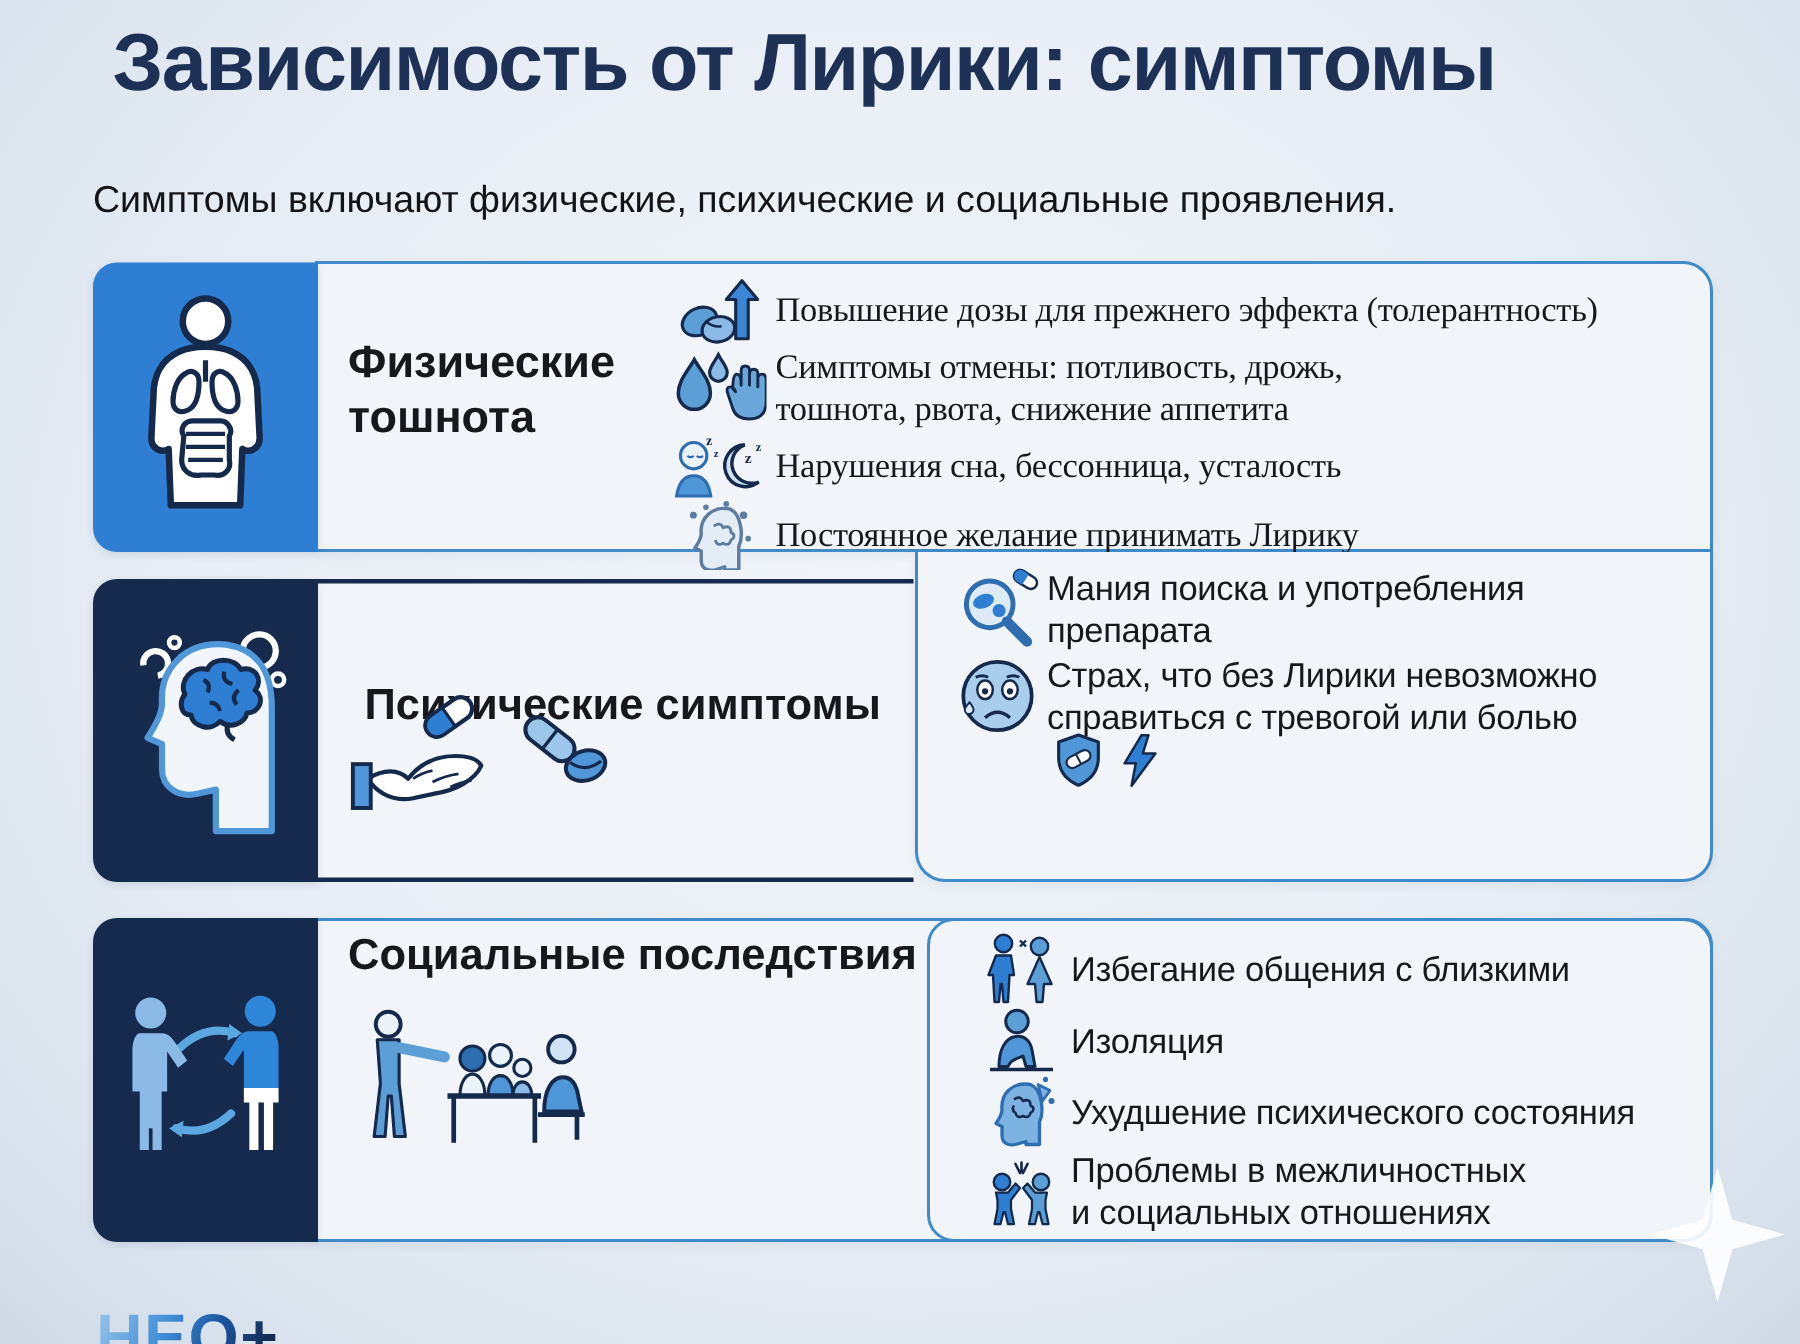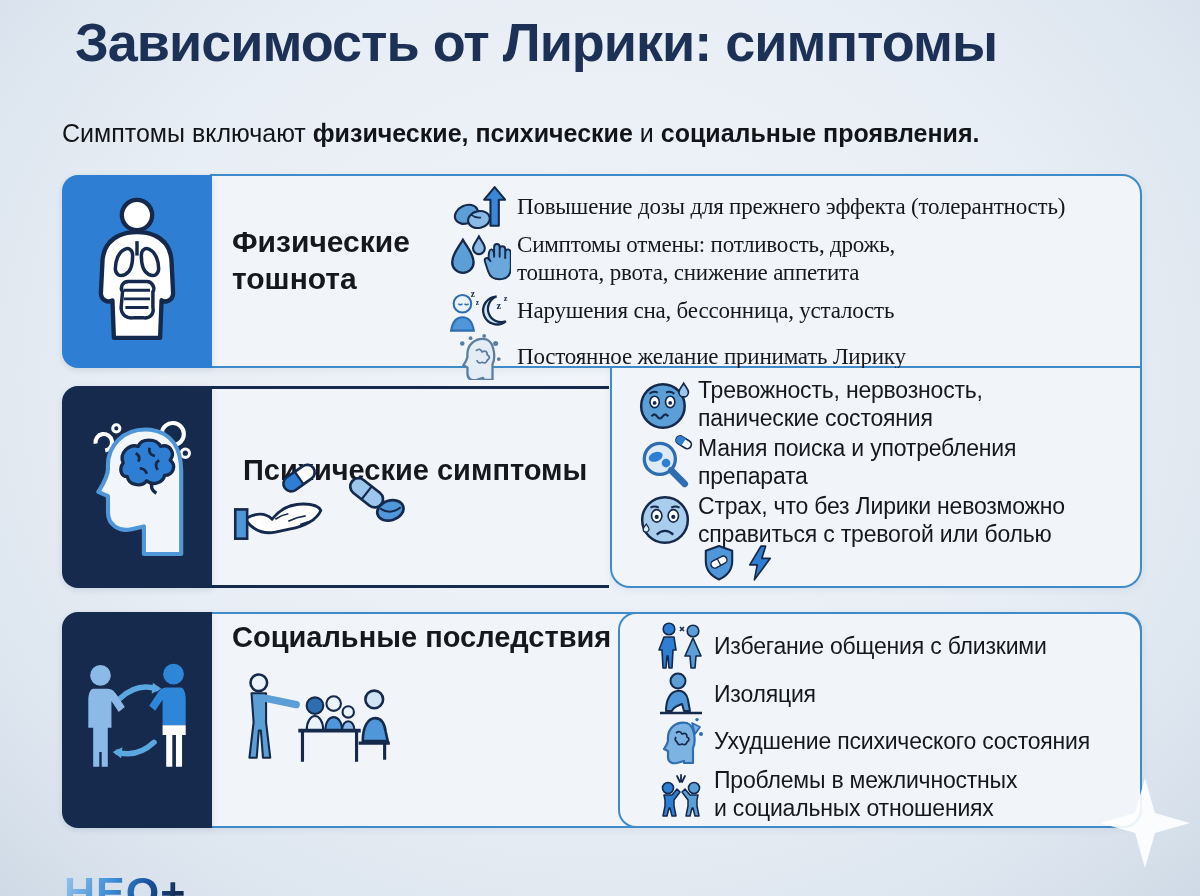--- a/index.html
+++ b/index.html
@@ -11,21 +11,21 @@
   }
   .abs { position:absolute; }
   .title {
     left:75px; top:12px; width:1090px;
     font-size:54px; line-height:60px; font-weight:800; letter-spacing:-1px;
     color:#1d3156;
   }
   .subtitle { left:62px; width:1080px; font-size:25px; line-height:33px; color:#131418; }
   .sub1 { top:84px; }
   .sub2 { top:117px; }
-  .sub2 b { font-weight:700;margin-top:10px; }
+  .sub2 b { font-weight:400;margin-top:10px; }
 
   .icon-card {
     width:150px; border-radius:16px 0 0 16px;
     display:flex; align-items:center; justify-content:center;
     box-shadow:0 2px 6px rgba(25,50,90,.12);
   }
   .icon-card.blue { background:#2e7fd3; }
   .icon-card.navy { background:#152a4c; }
 
   .card { background:#f1f5f9; box-shadow:0 2px 8px rgba(25,50,90,.07); }
@@ -186,36 +186,20 @@
       <g transform="rotate(38 20 22)">
         <rect x="2" y="14" width="36" height="16" rx="8" fill="#9cc6ea" stroke="#14294b" stroke-width="2.6"></rect>
         <path d="M20 14 v16" stroke="#14294b" stroke-width="2.2"></path>
       </g>
       <ellipse cx="43" cy="39" rx="13" ry="9.5" transform="rotate(-18 43 39)" fill="#4f97d8" stroke="#14294b" stroke-width="2.6"></ellipse>
       <path d="M33 37 q10 7 20-1" fill="none" stroke="#14294b" stroke-width="2"></path>
     </svg>
   </div>
 
   <div class="abs items items2">
-    <div class="item" style="min-height:56px">
-      <span class="ic">
-        <svg viewBox="0 0 54 54" width="56" height="56">
-          <circle cx="25" cy="29" r="21" fill="#5b9fd6" stroke="#14294b" stroke-width="2.4"></circle>
-          <ellipse cx="17" cy="25" rx="4.5" ry="5.5" fill="#fff" stroke="#14294b" stroke-width="1.6"></ellipse>
-          <circle cx="17" cy="26" r="1.8" fill="#14294b"></circle>
-          <ellipse cx="32" cy="25" rx="4.5" ry="5.5" fill="#fff" stroke="#14294b" stroke-width="1.6"></ellipse>
-          <circle cx="32" cy="26" r="1.8" fill="#14294b"></circle>
-          <path d="M12 17 q4-3 8-1 M28 16 q4-2 8 1" fill="none" stroke="#14294b" stroke-width="1.8"></path>
-          <path d="M14 39 q2.7-4 5.4 0 q2.7 4 5.4 0 q2.7-4 5.4 0" fill="none" stroke="#14294b" stroke-width="2"></path>
-          <path d="M45 7 c2 3.5 4.6 6 4.6 8.6 a4.6 4.6 0 1 1 -9.2 0 C40.4 13 43 10.5 45 7 z" fill="#9cc6ea" stroke="#14294b" stroke-width="1.6"></path>
-        </svg>
-      </span>
-      <span class="itxt">Тревожность, нервозность,
-панические состояния</span>
-    </div>
     <div class="item" style="min-height:60px">
       <span class="ic">
         <svg viewBox="0 0 54 54" width="56" height="56">
           <circle cx="22" cy="24" r="15" fill="#ddebf7" stroke="#2e6db0" stroke-width="3.2"></circle>
           <ellipse cx="18" cy="22" rx="7" ry="4.5" transform="rotate(-20 18 22)" fill="#2e7fd3"></ellipse>
           <circle cx="28" cy="28" r="4.2" fill="#2e7fd3"></circle>
           <path d="M33 35 L46 48" stroke="#2e6db0" stroke-width="6.5" stroke-linecap="round"></path>
           <g transform="rotate(32 45 8)">
             <rect x="37" y="4" width="16" height="8" rx="4" fill="#fff" stroke="#14294b" stroke-width="1.6"></rect>
             <path d="M41 4 h4 v8 h-4 a4 4 0 0 1 0-8 z" fill="#2e7fd3"></path>

